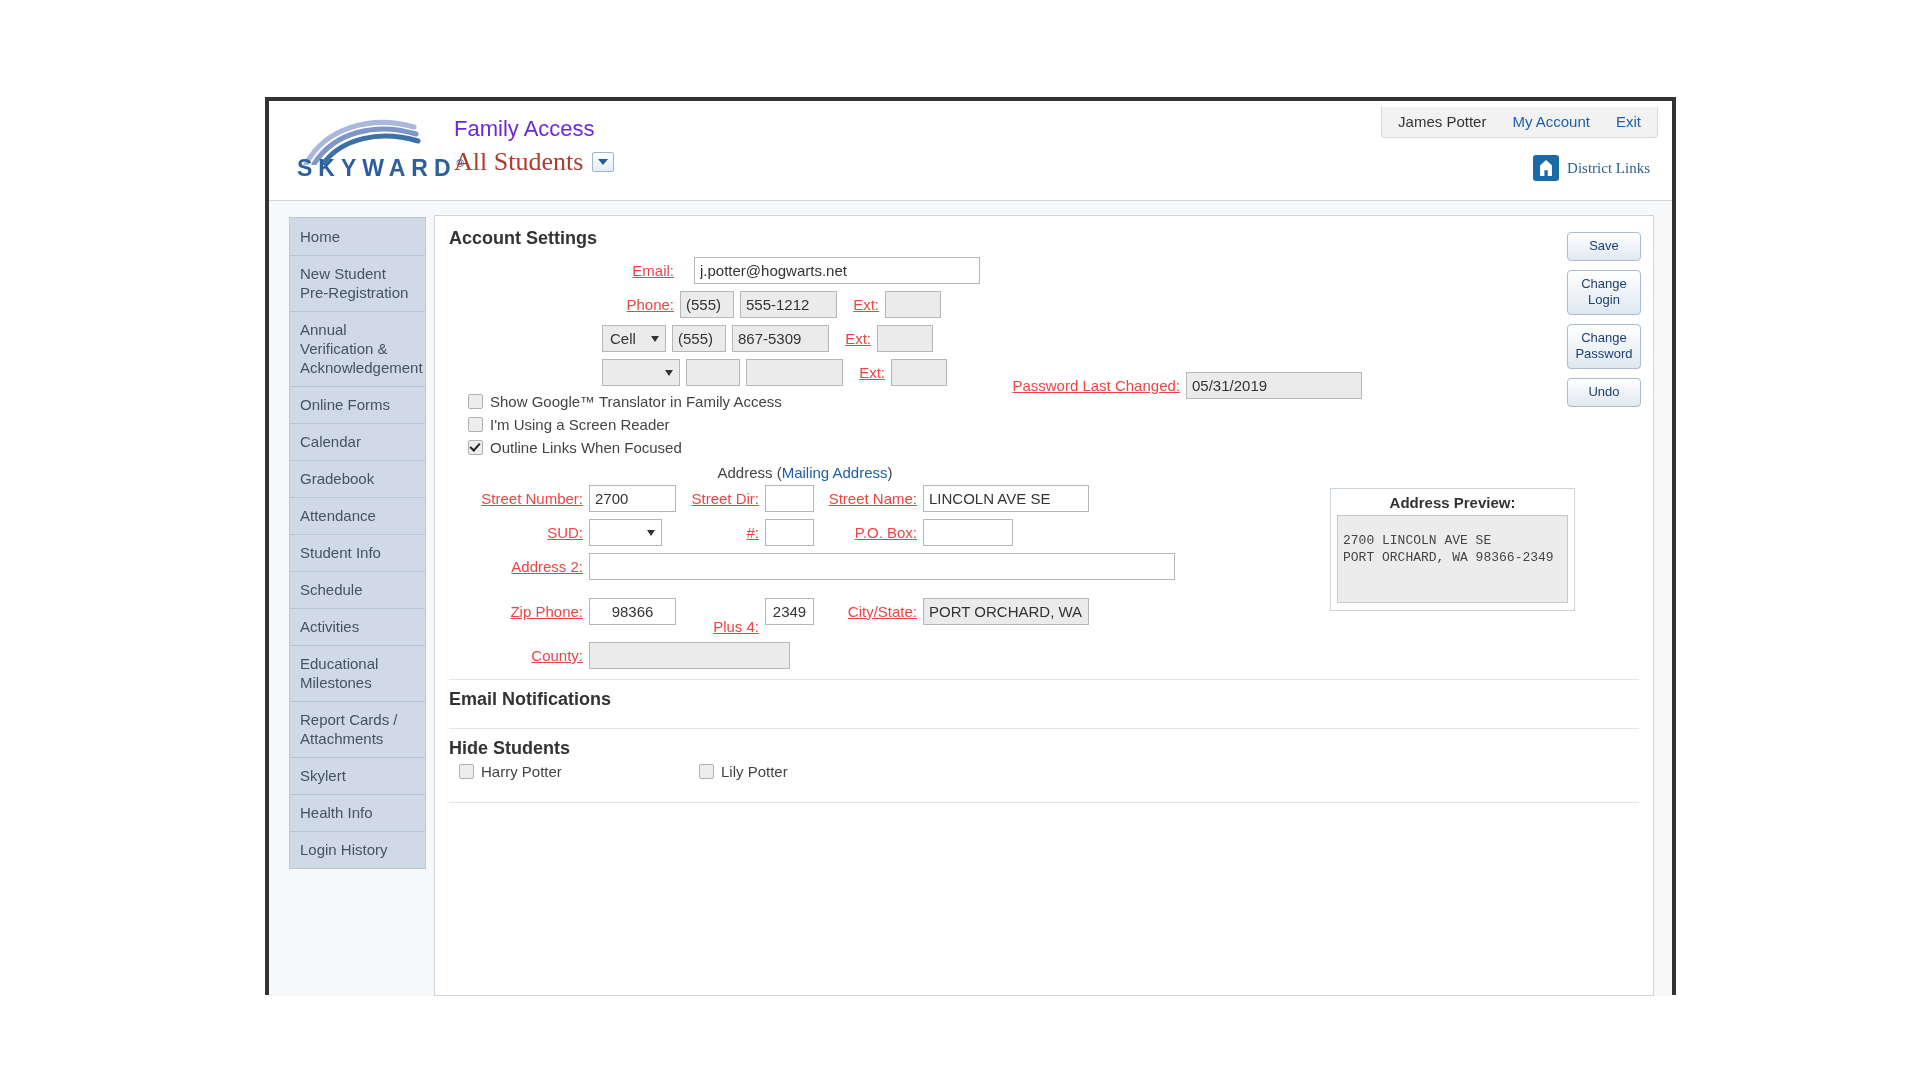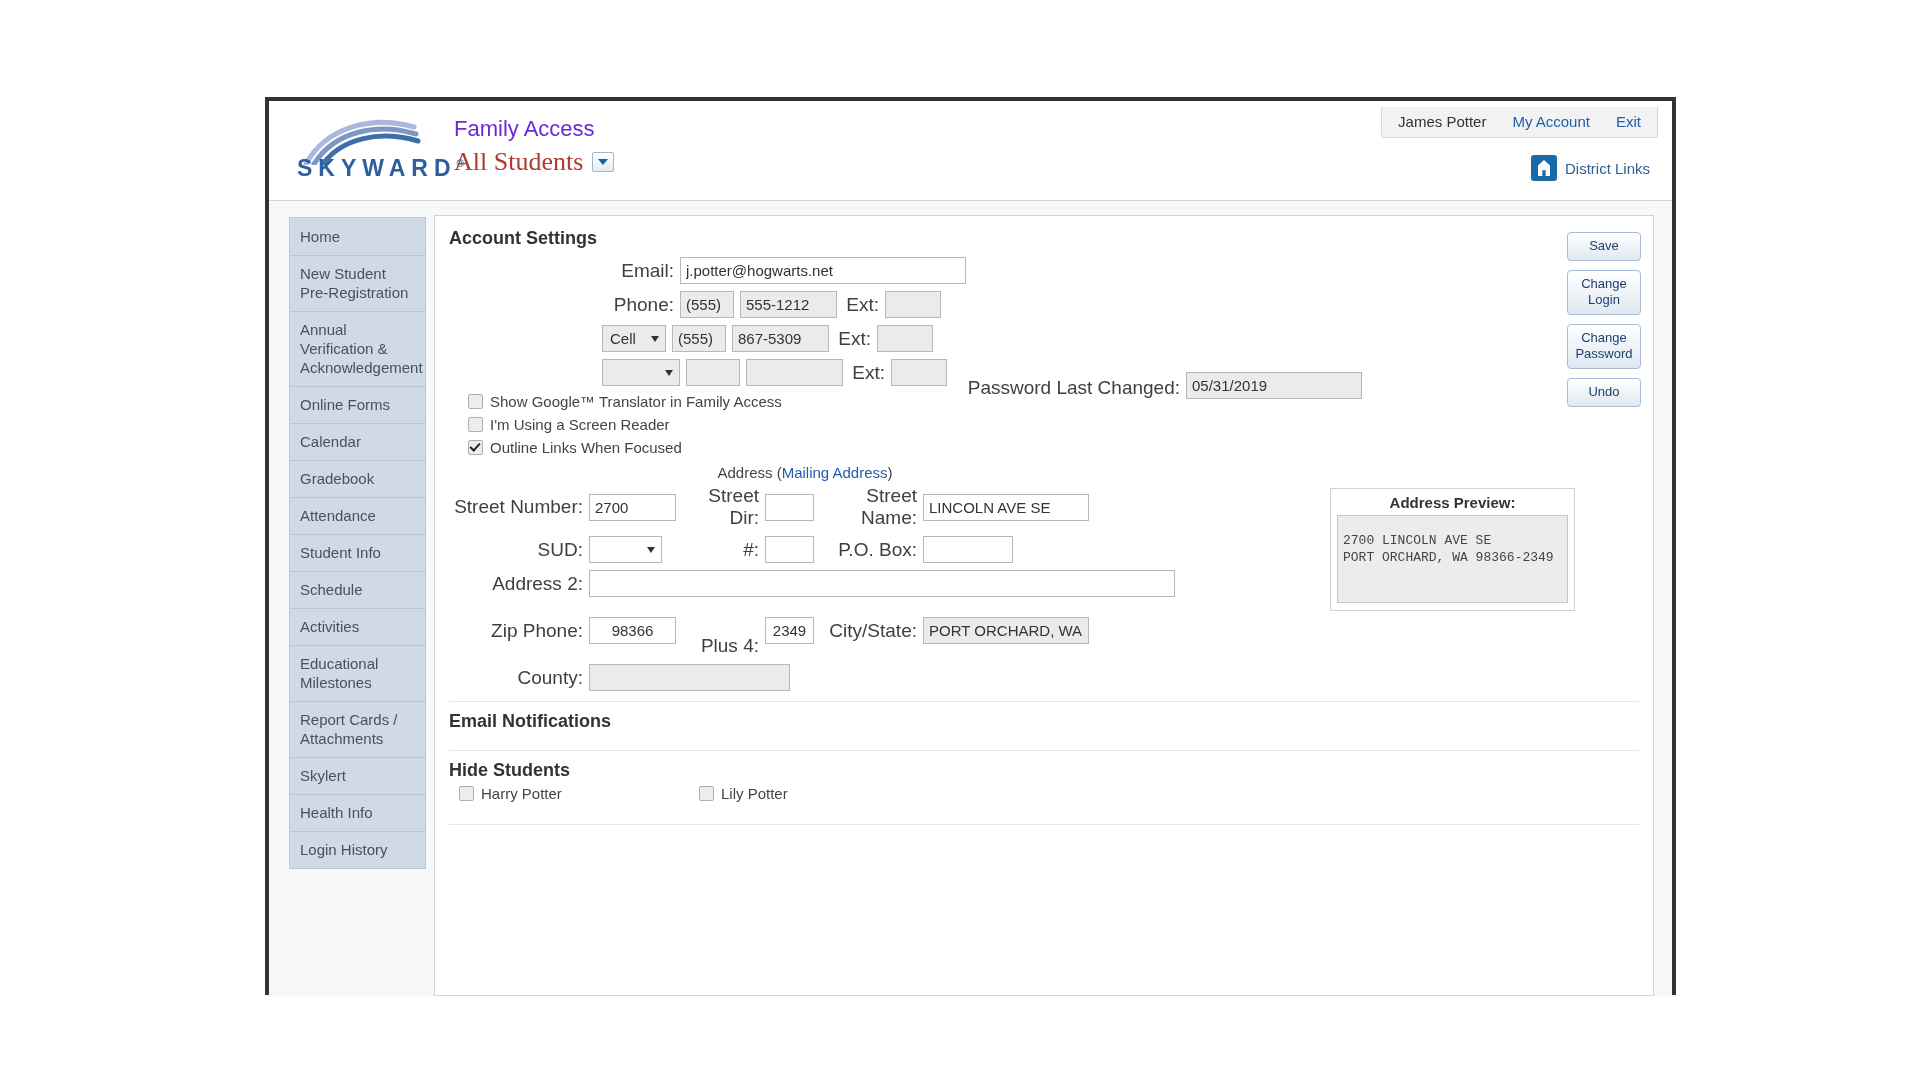--- a/index.html
+++ b/index.html
@@ -37,21 +37,21 @@
     border-top:6px solid #1d5f9e;
   }
   .userbar{
     position:absolute;right:14px;top:6px;display:flex;align-items:center;
     background:#f2f2f2;border:1px solid #d8d8d8;border-top:none;border-radius:0 0 4px 4px;
     padding:6px 16px 7px 16px;gap:26px;
   }
   .userbar .uname{font-size:15px;color:#333333;}
   .userbar a{font-size:15px;color:#1f5fa9;text-decoration:none;cursor:pointer;}
   .district{
-    position:absolute;right:22px;top:54px;display:flex;align-items:center;gap:8px;cursor:pointer;
+    position:absolute;right:22px;top:54px;display:flex;align-items:center;gap:8px;cursor:pointer;font-family:Liberation Serif, serif;
   }
   .district .dl-icon{
     width:26px;height:26px;background:#1a6aa8;border-radius:3px;position:relative;
   }
   .district .dl-icon:after{
     content:"";position:absolute;left:7px;top:5px;width:12px;height:16px;
     background:#ffffff;
     clip-path:polygon(50% 0%,100% 34%,100% 100%,64% 100%,64% 64%,36% 64%,36% 100%,0% 100%,0% 34%);
   }
   .district .dl-label{font-size:15px;color:#2e5f8f;}
@@ -77,21 +77,21 @@
   .btn-col{position:absolute;right:14px;top:16px;width:72px;}
   .btn{
     width:72px;border:1px solid #a8bbd0;border-radius:4px;
     background:linear-gradient(#ffffff,#dfe8f1);
     color:#1c3f6e;font-size:13px;text-align:center;padding:5px 0 6px 0;
     margin-bottom:9px;cursor:pointer;line-height:16px;
   }
   
   .form-area{position:relative;padding:2px 0 0 0;}
   .row{display:flex;align-items:center;margin-bottom:7px;}
-  .lbl{font-size:19px;color:#404040;text-align:right;}
+  .lbl{font-size:15px;color:#ef4444;text-align:right;text-decoration:underline;}
   .inp{
     border:1px solid #b7b7b7;background:#ffffff;font-size:15px;color:#333333;
     padding:3px 5px;box-sizing:border-box;height:27px;
     font-family:"Liberation Sans",sans-serif;
   }
   .inp.grey{background:#ebebeb;}
   .inp.ctr{text-align:center;}
   .sel{
     border:1px solid #b7b7b7;background:#ebebeb;font-size:15px;color:#333333;
     height:27px;box-sizing:border-box;display:flex;align-items:center;
@@ -204,21 +204,21 @@
         <div class="btn">Save</div>
         <div class="btn">Change Login</div>
         <div class="btn">Change Password</div>
         <div class="btn">Undo</div>
       </div>
 
       <div class="form-area">
 
         <div class="row" style="margin-left:14px;">
           <span class="lbl" style="width:225px;">Email:</span>
-          <input class="inp" style="width: 286px; margin-left: 6px;" value="j.potter@hogwarts.net">
+          <input class="inp" style="width: 286px; margin-left: 20px;" value="j.potter@hogwarts.net">
         </div>
 
         <div class="row" style="margin-left:14px;">
           <span class="lbl" style="width:225px;">Phone:</span>
           <input class="inp grey" style="width: 54px; margin-left: 6px;" value="(555)">
           <input class="inp grey" style="width: 97px; margin-left: 6px;" value="555-1212">
           <span class="lbl" style="width:34px;margin-left:8px;">Ext:</span>
           <input class="inp grey" style="width: 56px; margin-left: 6px;" value="">
         </div>
 
@@ -239,21 +239,21 @@
           <div class="sel" style="width:78px;">
             <span></span>
             <span class="tri"></span>
           </div>
           <input class="inp grey" style="width: 54px; margin-left: 6px;" value="">
           <input class="inp grey" style="width: 97px; margin-left: 6px;" value="">
           <span class="lbl" style="width:34px;margin-left:8px;">Ext:</span>
           <input class="inp grey" style="width: 56px; margin-left: 6px;" value="">
         </div>
 
-        <div class="row" style="position:absolute;left:526px;top:117px;align-items:flex-end;">
+        <div class="row" style="position:absolute;left:526px;top:117px;">
           <span class="lbl" style="width:219px;">Password Last Changed:</span>
           <input class="inp grey" style="width: 176px; margin-left: 6px;" value="05/31/2019">
         </div>
 
         <div style="margin-left:33px;margin-top:6px;">
           <div class="chkrow">
             <span class="chk"></span>
             <span class="chktext">Show Google™ Translator in Family Access</span>
           </div>
           <div class="chkrow">

